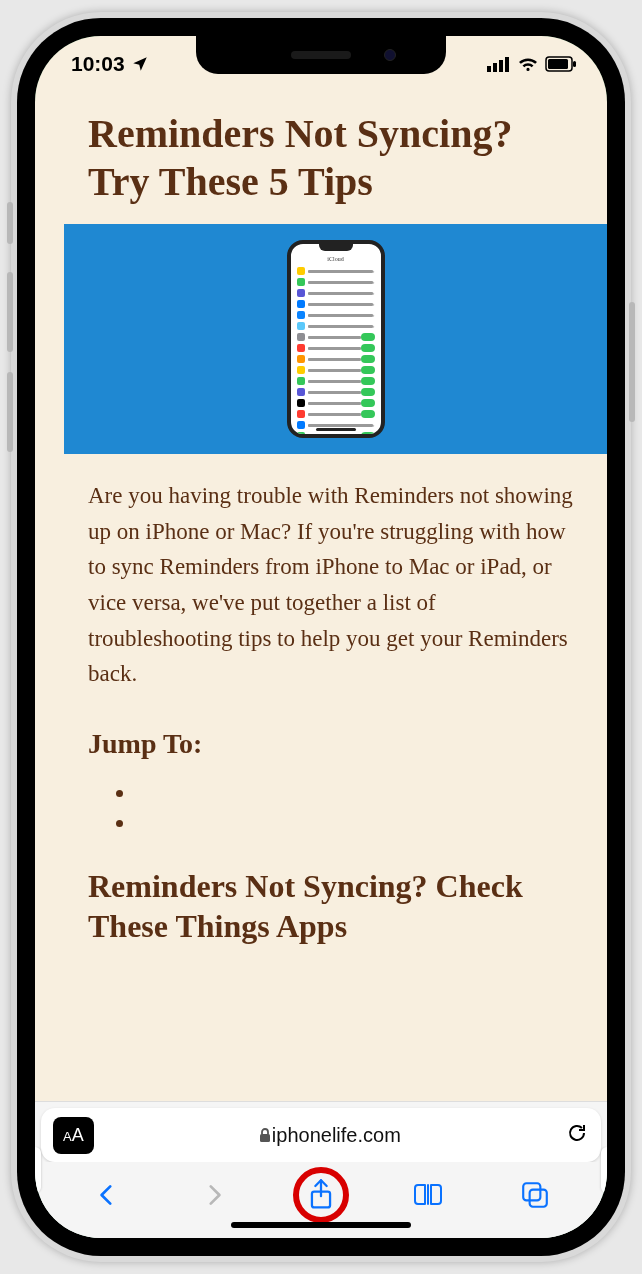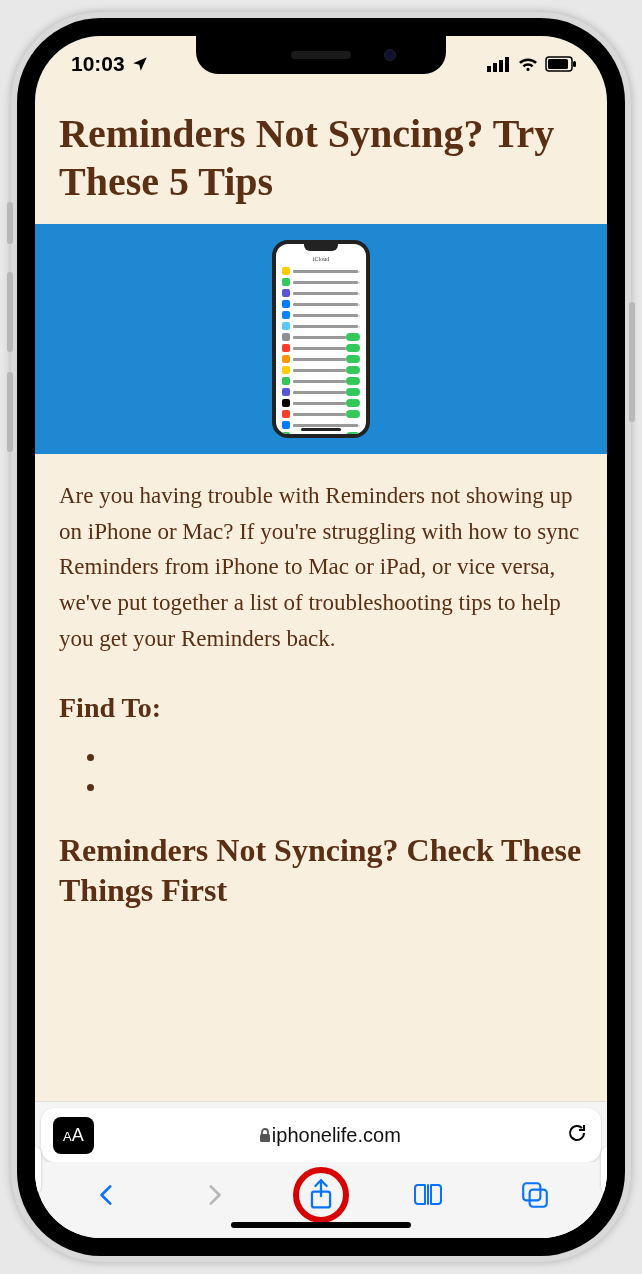--- a/index.html
+++ b/index.html
@@ -75,21 +75,21 @@
   }
   .status-left { display:flex; align-items:center; gap:6px;}
   .status-right { display:flex; align-items:center; gap:6px;}
   .status-right svg { display:block; }
 
   
   .content {
     flex: 1;
     overflow: hidden;
     background: #f8efdf;
-    display:flex; flex-direction:column;
+    display:flex; flex-direction:column;padding-left:29px;
   }
   .content-inner { padding: 0 24px; }
   h1.article-title {
     font-family: Georgia, serif;
     font-weight: 700;
     color: #5a2f14;
     font-size: 40px;
     line-height: 1.2;
     margin: 18px 0 18px 0;
   }
@@ -344,28 +344,28 @@
                   <span class="txt"></span>
                   <span class="tgl" style="background:#34c759"></span>
                 </div>
               <div class="mini-home"></div>
             </div>
           </div>
 
           <p class="body-text">Are you having trouble with Reminders not showing up on iPhone or Mac? If you're struggling with how to sync Reminders from iPhone to Mac or iPad, or vice versa, we've put together a list of troubleshooting tips to help you get your Reminders back.</p>
 
 
-          <h2 class="jump-to">Find To:</h2>
+          <h2 class="jump-to">Jump To:</h2>
 
           <ul class="jump-list">
             <li></li>
             <li></li>
           </ul>
 
-          <h2 class="section-title">Reminders Not Syncing? Check These Things First</h2>
+          <h2 class="section-title">Reminders Not Syncing? Check These Things Apps</h2>
         </div>
       </div>
 
       <div class="addr-wrap" style="position:relative;">
         <div class="side-stub-l"></div>
         <div class="side-stub-r"></div>
         <div class="addr-bar">
           <div class="aa-badge">
             <span class="small">A</span>
               <span>A</span>

